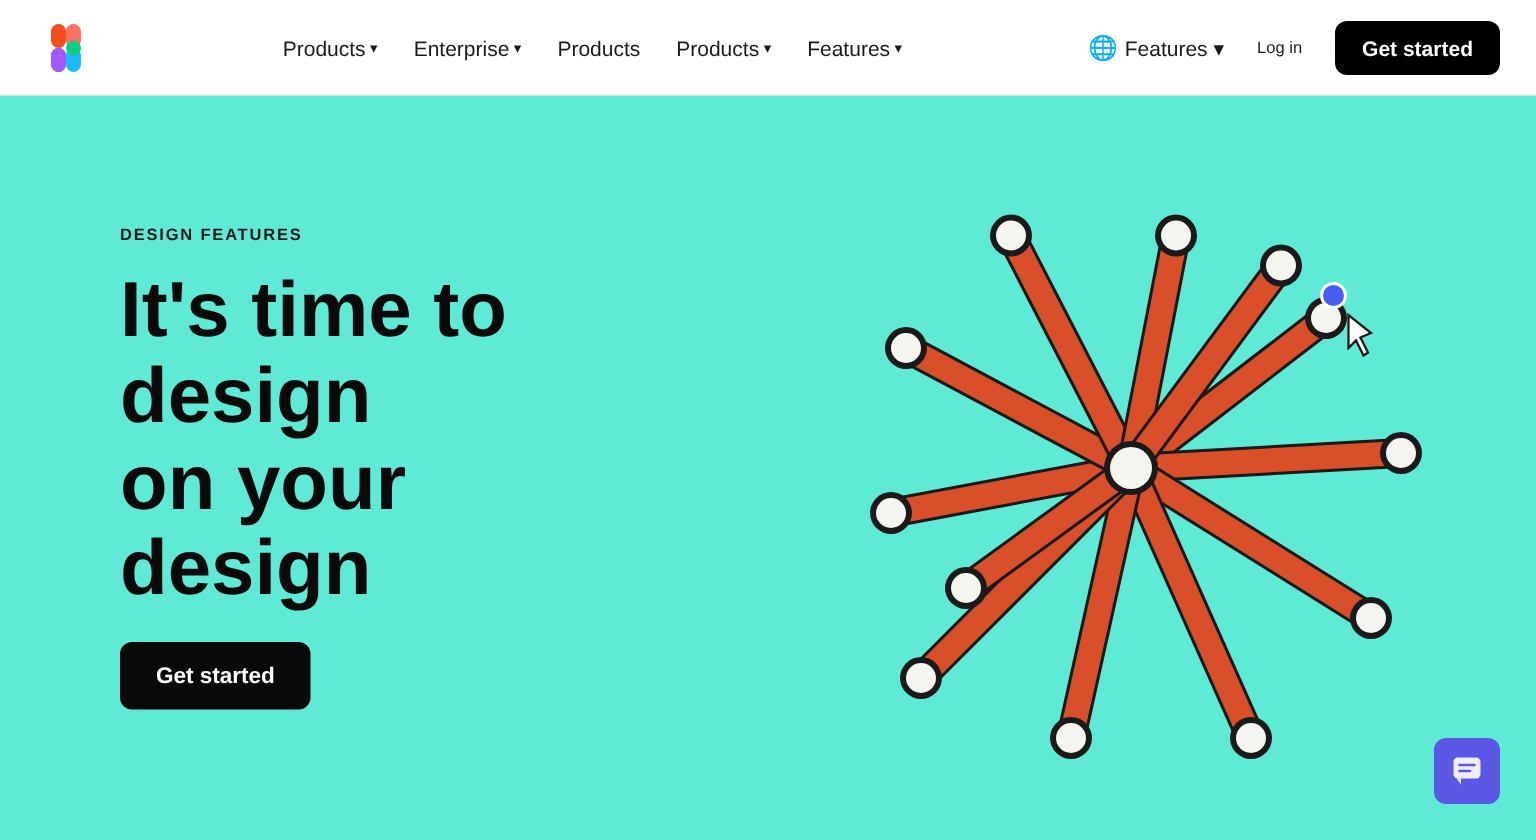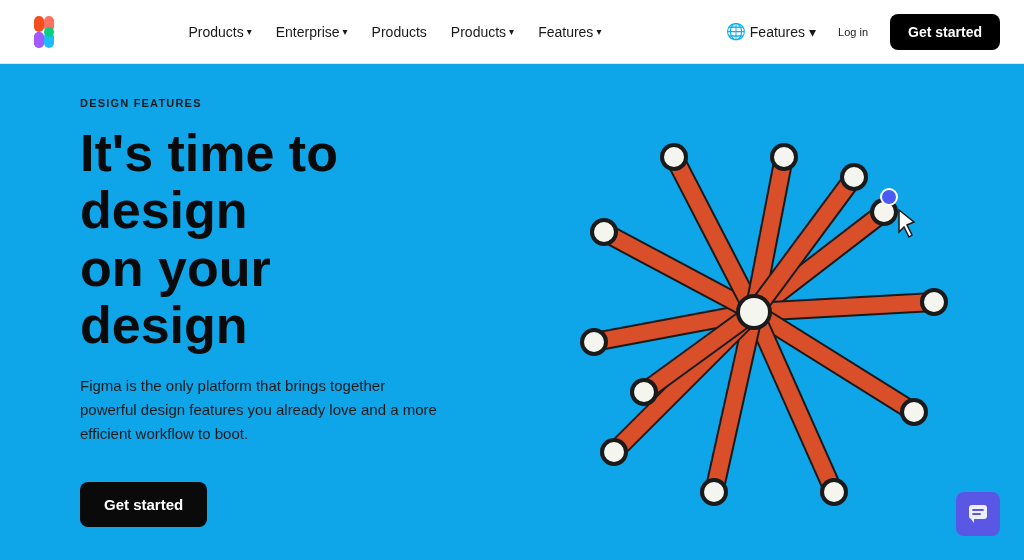--- a/index.html
+++ b/index.html
@@ -116,28 +116,27 @@
     <div class="nav-lang">
       <span style="font-size:16px;">🌐</span>
       <span>Features</span>
       <span class="caret">▾</span>
     </div>
     <span class="nav-login">Log in</span>
     <button class="btn-get-started">Get started</button>
   </div>
 </nav>
 
-<section class="hero" style="background: #0ea5e9;">
+<section class="hero" style="background: #5eead4;">
   <div class="hero-content">
     <div class="hero-tag">Design Features</div>
     <h1 class="hero-title">
       <span>It's time to design</span><br>
       <span>on your design</span>
     </h1>
-    <p class="hero-desc">Figma is the only platform that brings together powerful design features you already love and a more efficient workflow to boot.</p>
     <button class="btn-hero">Get started</button>
   </div>
 
   <div class="hero-visual">
     <svg viewBox="0 0 420 420" xmlns="http://www.w3.org/2000/svg" width="420" height="420">
 
       <g stroke="#1a1a1a" stroke-width="3">
 
         <line x1="210" y1="210" x2="340" y2="110" stroke="#1a1a1a" stroke-width="20"></line>
         <line x1="210" y1="210" x2="340" y2="110" stroke="#d94f2a" stroke-width="16"></line>

